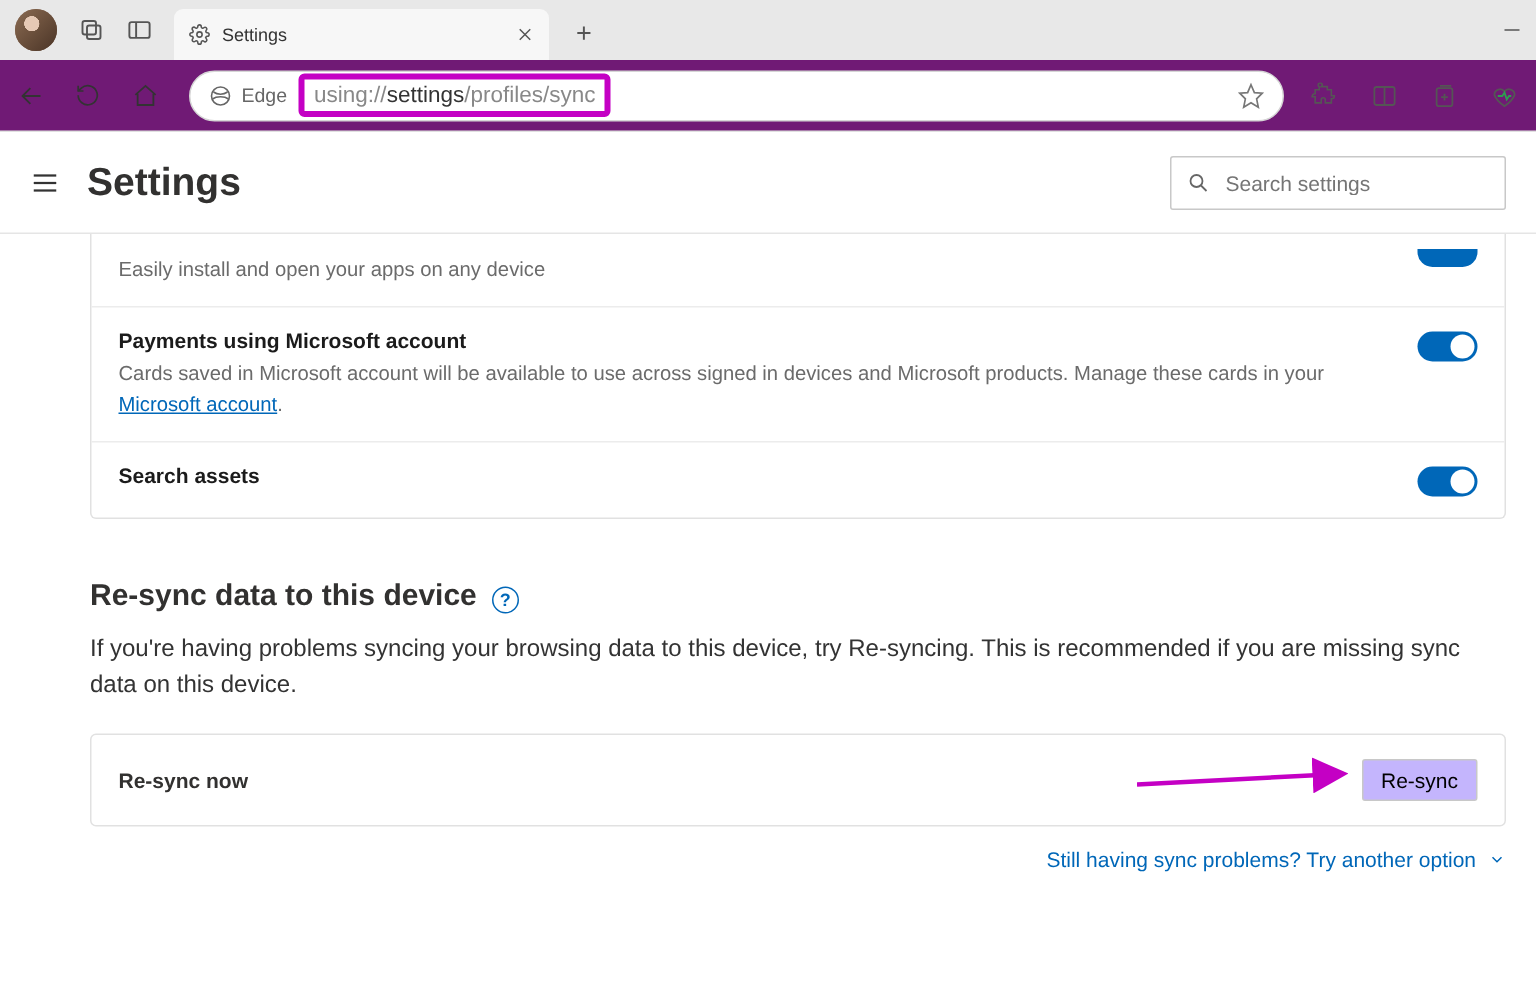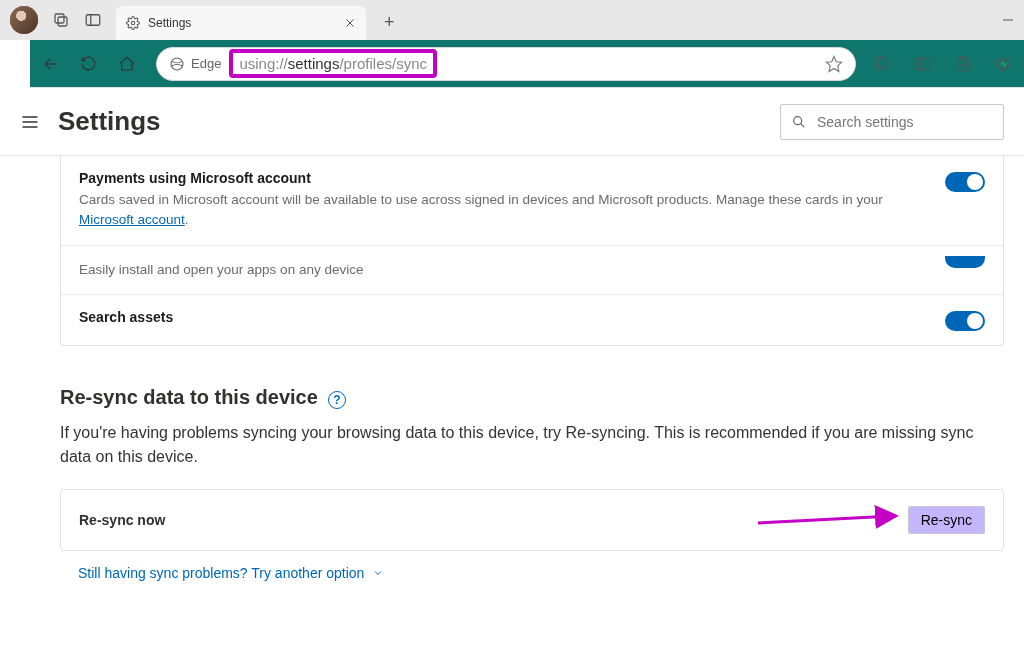--- a/index.html
+++ b/index.html
@@ -50,27 +50,26 @@
   .tab .gear { color:#555; }
   .tab-title { flex:1; font-size:12px; color:#333; }
   .tab-close { color:#555; }
   .newtab-btn { color:#555; font-size:18px; padding:0 4px; margin-top:4px;}
 
   .wincontrols { margin-left:auto; display:flex; gap:20px; align-items:center; color:#666; }
 
   
   .addrrow {
     height: 48px;
-    background: #0f766e;
+    background: #701a75;
     display:flex;
     align-items:center;
     padding: 0 12px;
     gap: 18px;
     border-bottom:1px solid #e1e1e1;
-    margin-left:30px;
   }
   .nav-btn { color:#444; width:20px; text-align:center; }
   .site-identity { display:flex; align-items:center; gap:6px; color:#666; font-size:13px; }
   .addrbox {
     flex:1;
     height: 34px;
     background:#fff;
     border:1px solid #d6d6d6;
     border-radius: 17px;
     display:flex;
@@ -204,20 +203,21 @@
     pointer-events:none;
   }
 
   .footer-link {
     color:#0067b8;
     font-size:14px;
     margin: 14px 0 0 18px;
     display:flex;
     align-items:center;
     gap:8px;
+    justify-content:flex-end;
   }
   .chev { color:#0067b8; font-size:12px; }
 
   
   svg { display:block; }
 </style>
 </head>
 <body>
 
 <div class="tabbar">
@@ -339,37 +339,37 @@
           <circle cx="10" cy="10" r="6"></circle>
           <line x1="20" y1="20" x2="14.5" y2="14.5"></line>
         </svg>
     </span>
     <input placeholder="Search settings" style="">
   </div>
 </div>
 
 <div class="content">
   <div class="card" style="border-top:none; border-radius:0 0 4px 4px;">
+    <div class="row">
+      <div class="row-text">
+        <div class="row-desc">Easily install and open your apps on any device</div>
+      </div>
+      <div class="partial-toggle"></div>
+    </div>
     <div class="row">
       <div class="row-text">
         <div class="row-title">Payments using Microsoft account</div>
         <div class="row-desc">
           <span>Cards saved in Microsoft account will be available to use across signed in devices and Microsoft products. Manage these cards in your </span><a href="#" class="link">Microsoft account</a><span>.</span>
         </div>
       </div>
       <div class="toggle"></div>
     </div>
     <div class="row">
       <div class="row-text">
-        <div class="row-desc">Easily install and open your apps on any device</div>
-      </div>
-      <div class="partial-toggle"></div>
-    </div>
-    <div class="row">
-      <div class="row-text">
         <div class="row-title">Search assets</div>
       </div>
       <div class="toggle"></div>
     </div>
   </div>
 
   <div class="section-title">
     <span>Re-sync data to this device</span>
     <span class="help-icon">?</span>
   </div>

